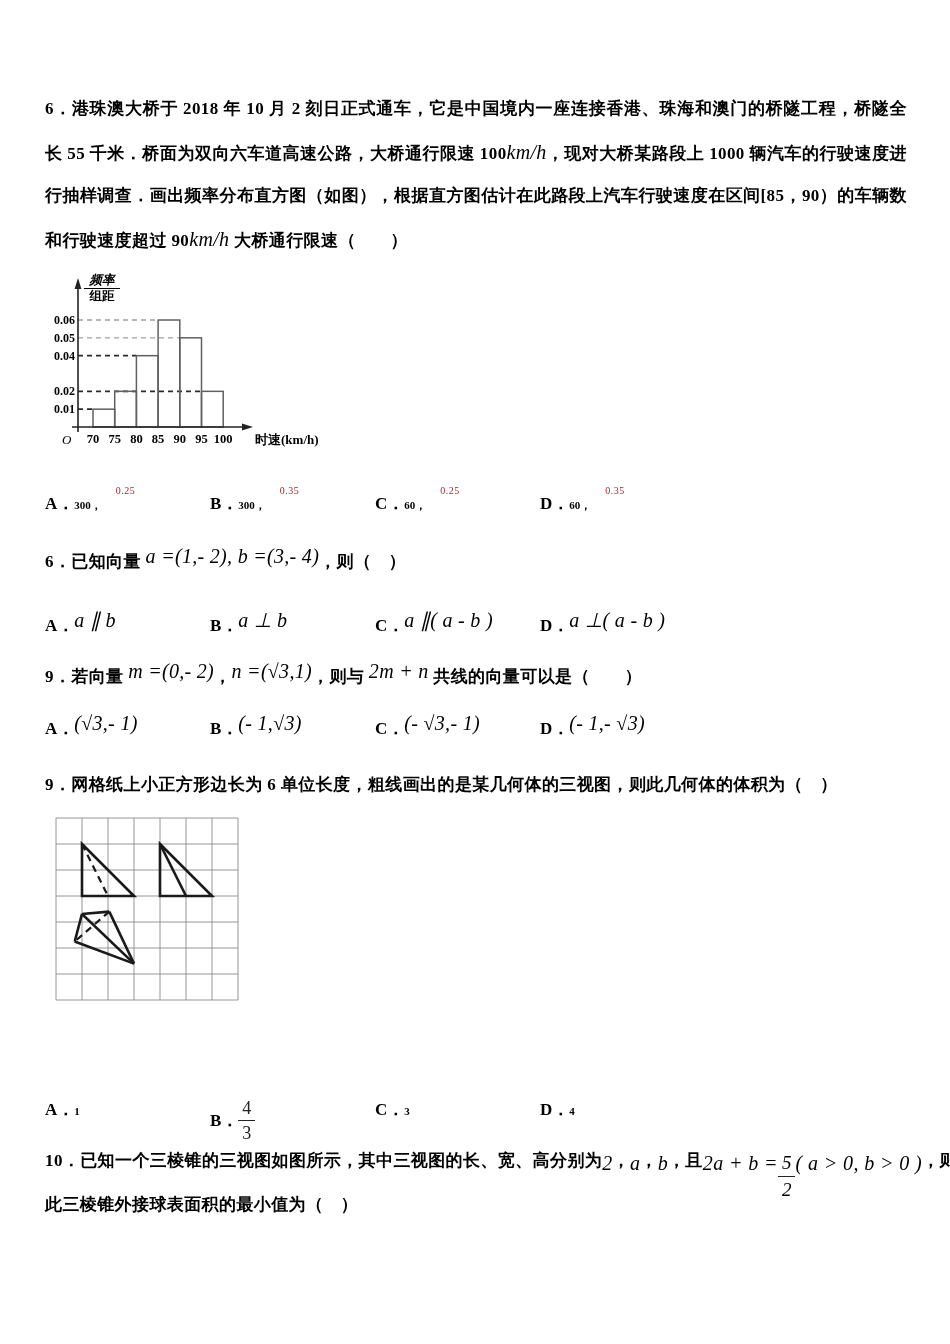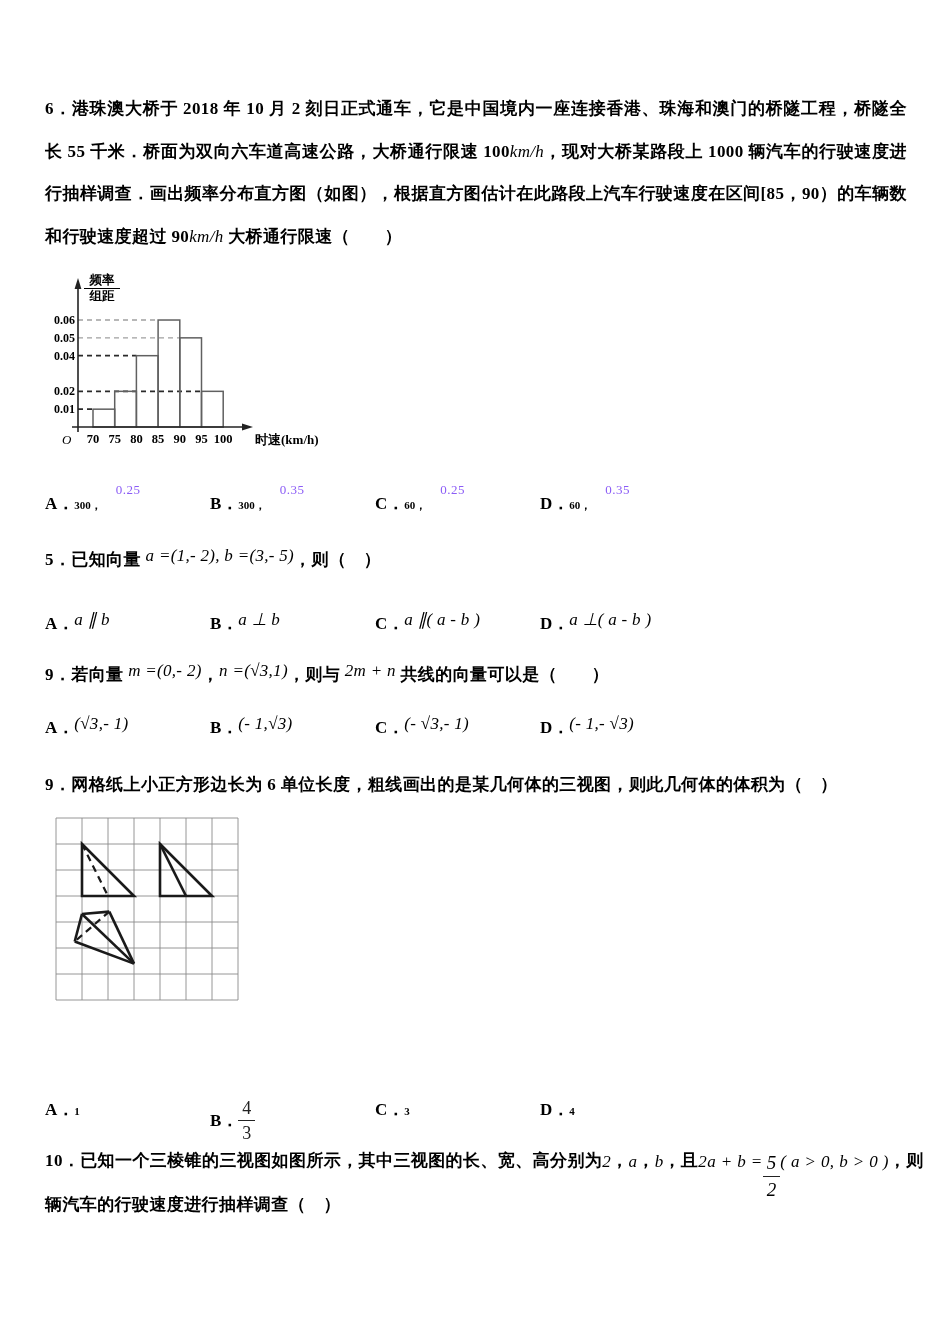--- a/index.html
+++ b/index.html
@@ -4,36 +4,36 @@
 <style>
   html,body{margin:0;padding:0;}
   body{
     width:950px;height:1344px;background:#ffffff;position:relative;
     font-family:"Liberation Serif", serif;color:#000;overflow:hidden;
   }
   .abs{position:absolute;}
   .cn{font-weight:700;font-size:17px;letter-spacing:.4px;}
   .para{left:45px;width:862px;line-height:42.5px;text-align:justify;margin:0;}
   .oneline{left:45px;width:880px;line-height:40px;margin:0;white-space:nowrap;}
-  .mi{font-style:italic;font-weight:400;font-size:17px;letter-spacing:.3px;}
+  .mi{font-style:italic;font-weight:400;font-size:20px;letter-spacing:.3px;}
   .raise{position:relative;top:-4px;}
   .optrow{left:0;width:950px;height:60px;}
   .opt{position:absolute;top:0;white-space:nowrap;}
   .opt .lbl{font-weight:700;font-size:17px;}
   .opt .val{font-weight:700;font-size:11px;}
-  .sup{font-weight:400;font-size:13px;color:#8b5cf6;position:relative;top:-15px;margin-left:14px;letter-spacing:.5px;}
+  .sup{font-weight:400;font-size:10px;color:#b91c1c;position:relative;top:-15px;margin-left:14px;letter-spacing:.5px;}
   .c1{left:45px;} .c2{left:210px;} .c3{left:375px;} .c4{left:540px;}
   .frac{display:inline-block;vertical-align:middle;text-align:center;font-weight:400;position:relative;top:-2px;}
   .fnum{display:block;border-bottom:1.4px solid #222;padding:0 4px;}
   .fden{display:block;padding:0 4px;}
   .q9frac{font-size:18px;line-height:24px;color:#222;}
   .q10frac{font-size:19px;line-height:26px;font-style:italic;}
   #hist{left:48px;top:272px;width:310px;height:186px;}
   #hist .fraclabel{position:absolute;left:36px;top:1px;width:36px;text-align:center;font-size:12.5px;font-weight:700;line-height:15px;}
-  #hist .fraclabel .fl-num{display:block;border-bottom:1.4px solid #000;}
+  #hist .fraclabel .fl-num{display:block;border-bottom:1.4px solid #000;font-style:italic;}
   #hist .fraclabel .fl-den{display:block;}
   #grid{left:55px;top:817px;width:186px;height:186px;}
   #q10-line1{left:45px;top:1152px;width:880px;height:74px;display:flex;align-items:flex-start;white-space:nowrap;}
   #q10-line1 .cn{line-height:1;}
   .gap2{letter-spacing:.4px;}
 </style>
 </head>
 <body>
 
 <p class="abs para cn" style="top:88px"><span>6．港珠澳大桥于 2018 年 10 月 2 刻日正式通车，它是中国境内一座连接香港、珠海和澳门的桥隧工程，桥隧全长 55 千米．桥面为双向六车道高速公路，大桥通行限速 100</span><span class="mi">km/h</span><span>，现对大桥某路段上 1000 辆汽车的行驶速度进行抽样调查．画出频率分布直方图（如图），根据直方图估计在此路段上汽车行驶速度在区间[85，90）的车辆数和行驶速度超过 90</span><span class="mi">km/h</span><span> 大桥通行限速（　　）</span></p>
@@ -76,21 +76,21 @@
     </svg>
 </div>
 
 <div class="abs optrow" style="top:492px">
   <span class="opt c1"><span class="lbl">A．</span><span class="val">300，</span><span class="sup">0.25</span></span>
   <span class="opt c2"><span class="lbl">B．</span><span class="val">300，</span><span class="sup">0.35</span></span>
   <span class="opt c3"><span class="lbl">C．</span><span class="val">60，</span><span class="sup">0.25</span></span>
   <span class="opt c4"><span class="lbl">D．</span><span class="val">60，</span><span class="sup">0.35</span></span>
 </div>
 
-<p class="abs oneline cn" style="top:540px"><span>5．已知向量 </span><span class="mi raise">a =(1,- 2), b =(3,- 5)</span><span>，则（　）</span></p>
+<p class="abs oneline cn" style="top:540px"><span>6．已知向量 </span><span class="mi raise">a =(1,- 2), b =(3,- 4)</span><span>，则（　）</span></p>
 
 <div class="abs optrow" style="top:612px">
   <span class="opt c1"><span class="lbl">A．</span><span class="mi raise">a ∥ b</span></span>
   <span class="opt c2"><span class="lbl">B．</span><span class="mi raise">a ⊥ b</span></span>
   <span class="opt c3"><span class="lbl">C．</span><span class="mi raise">a ∥( a - b )</span></span>
   <span class="opt c4"><span class="lbl">D．</span><span class="mi raise">a ⊥( a - b )</span></span>
 </div>
 
 <p class="abs oneline cn" style="top:655px"><span>9．若向量 </span><span class="mi raise">m =(0,- 2)</span><span>，</span><span class="mi raise">n =(√3,1)</span><span>，则与 </span><span class="mi raise">2m + n</span><span> 共线的向量可以是（　　）</span></p>
 
@@ -150,13 +150,13 @@
     <span class="mi">b</span>
     <span class="cn">，且</span>
     <span class="mi gap2" style="">2a + b =</span>
     <span class="frac q10frac">
       <span class="fnum">5</span>
       <span class="fden">2</span>
     </span>
     <span class="mi gap2">( a &gt; 0, b &gt; 0 )</span>
     <span class="cn">，则</span>
 </div>
-<p class="abs oneline cn" style="top:1185px"><span>辆汽车的行驶速度进行抽样调查（　）</span></p>
+<p class="abs oneline cn" style="top:1185px"><span>此三棱锥外接球表面积的最小值为（　）</span></p>
 
 </body></html>

